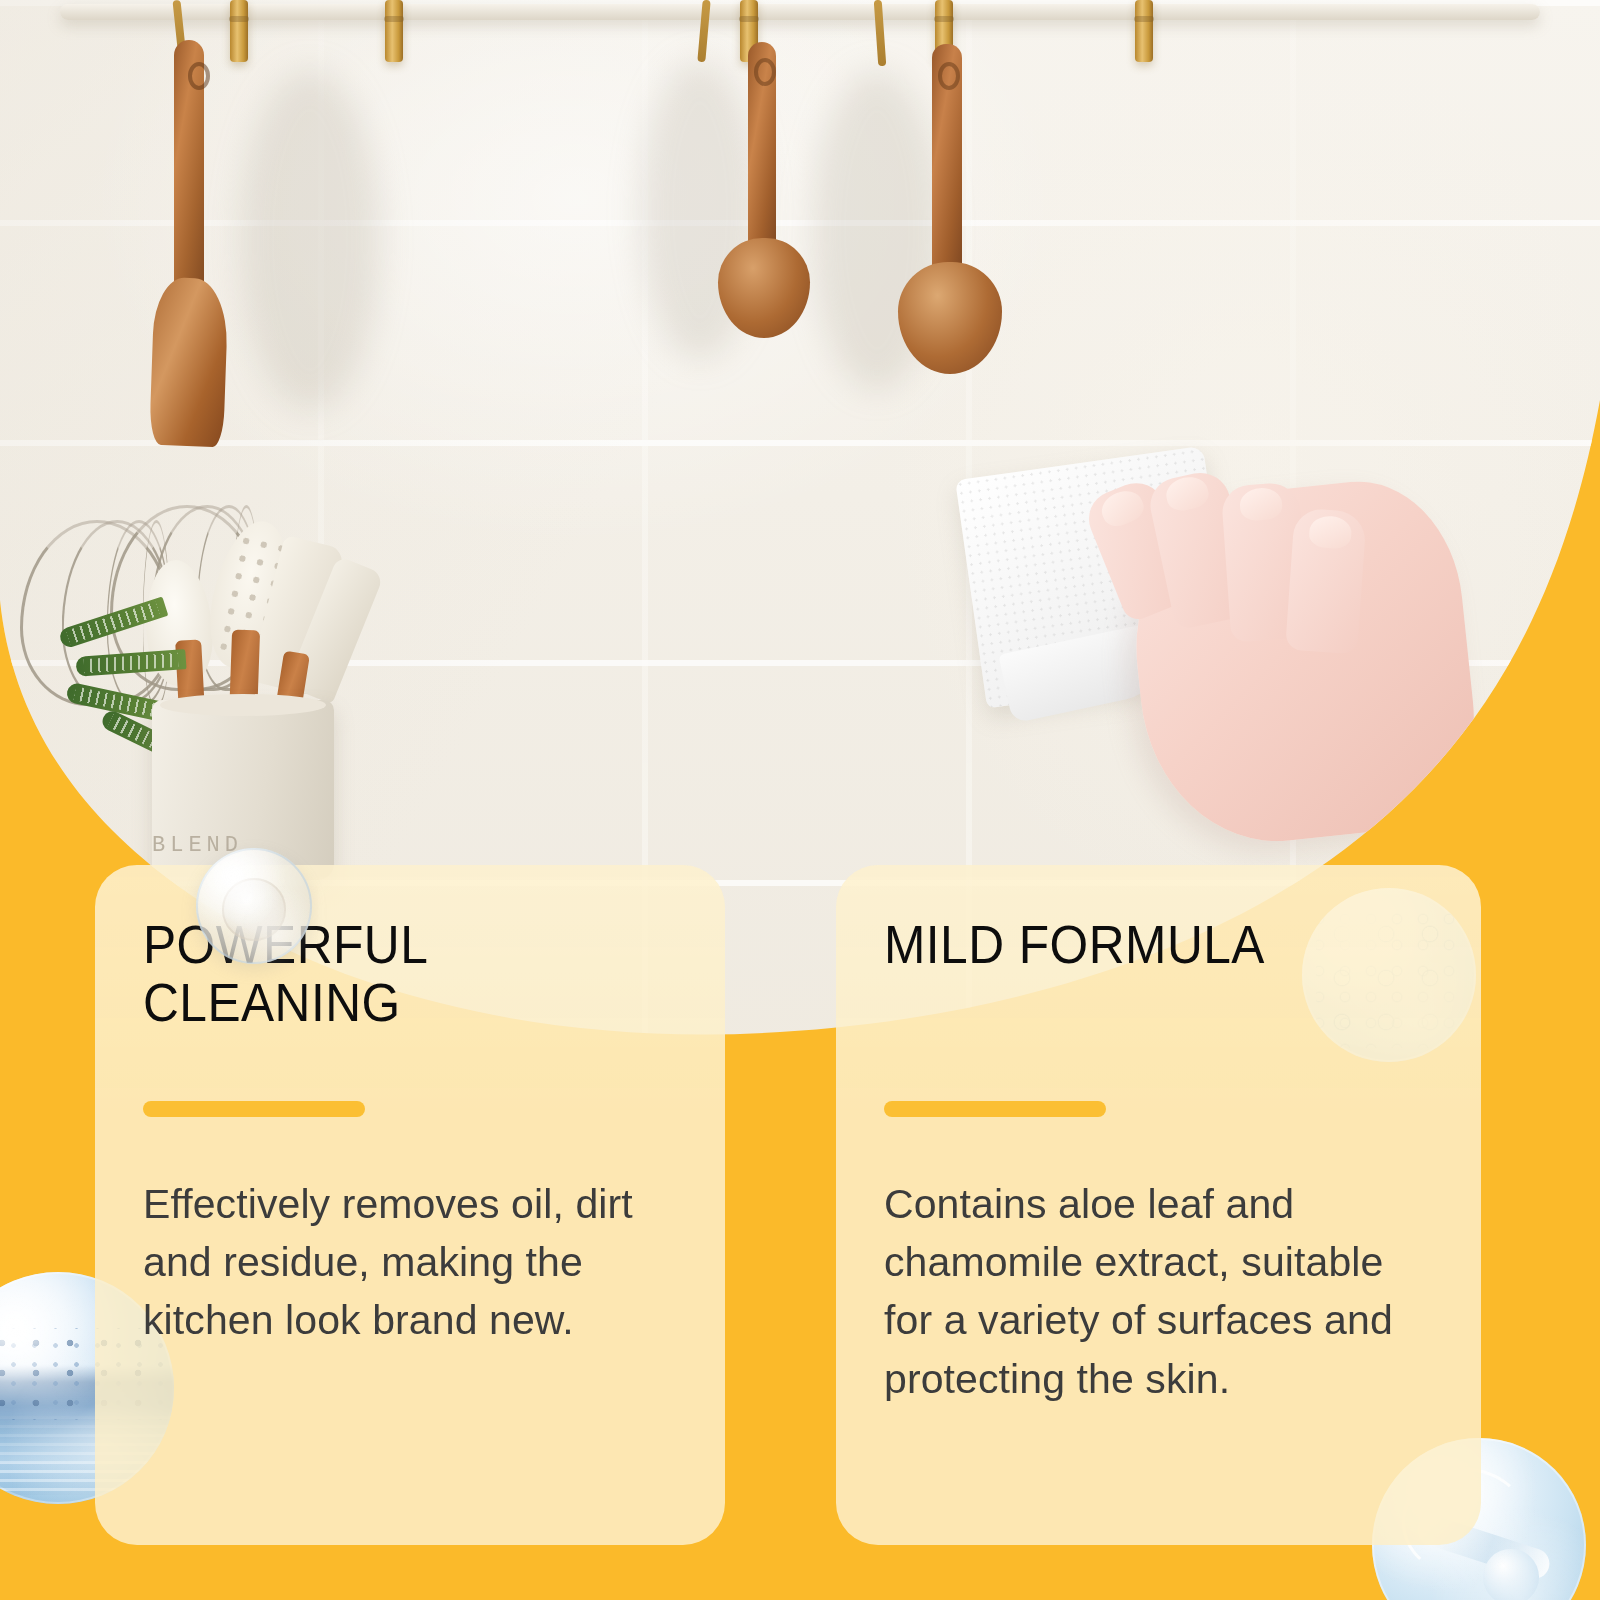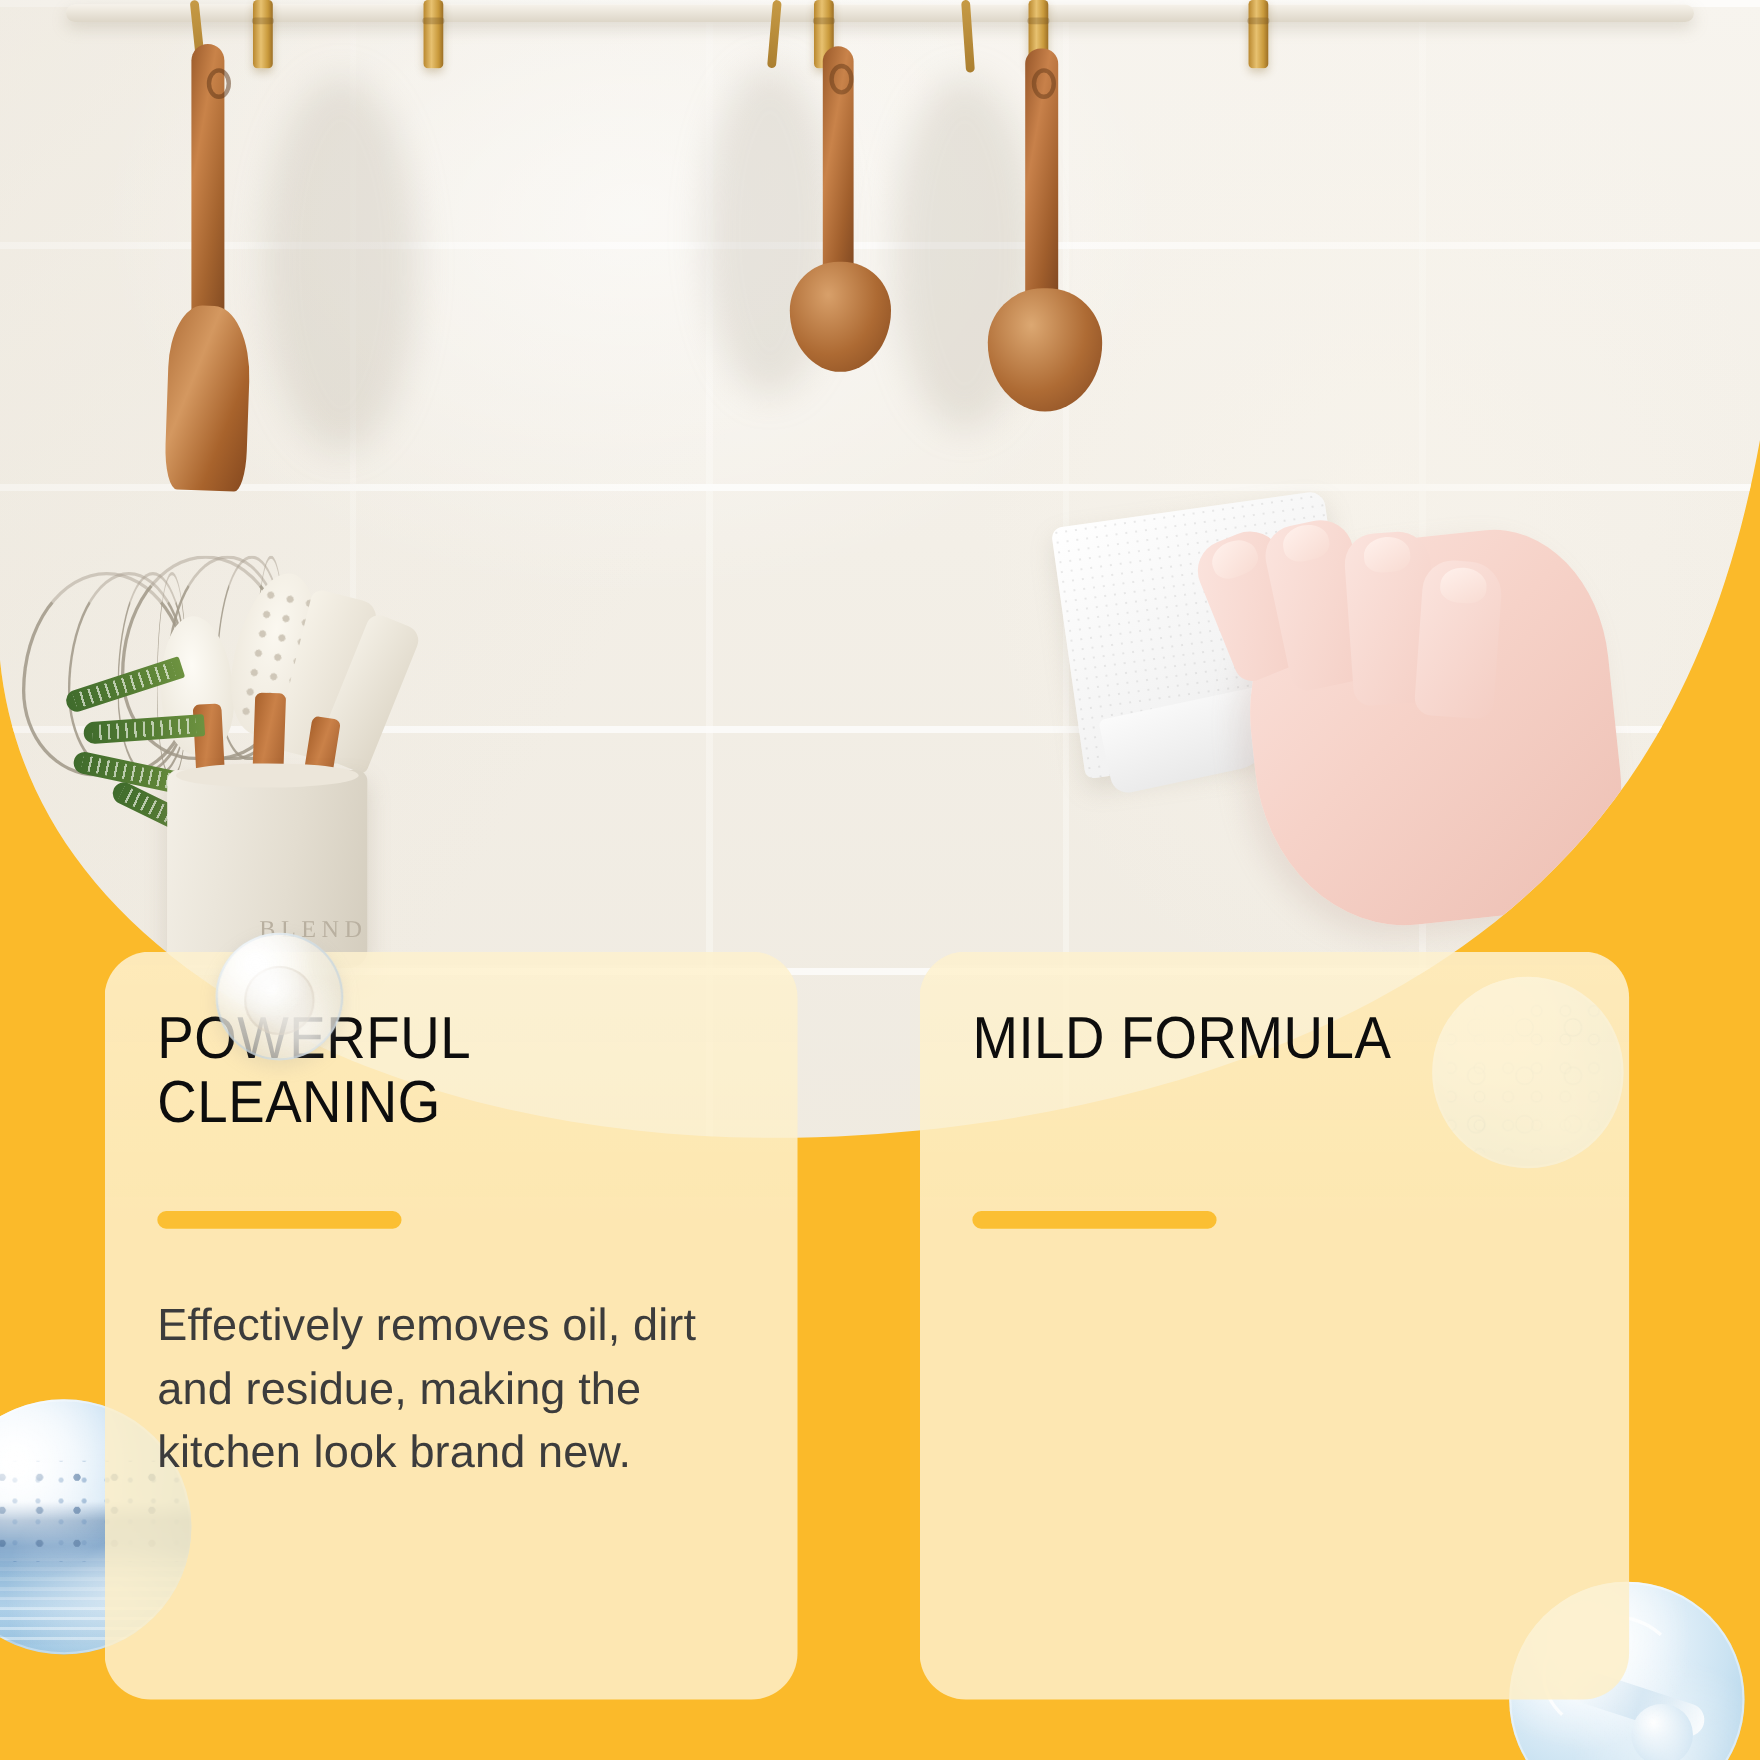--- a/index.html
+++ b/index.html
@@ -136,22 +136,22 @@
     position:absolute;left:152px;top:700px;width:182px;height:180px;
     background:linear-gradient(100deg,#f3efe6,#e3ddd0 60%,#d4cdbe);
     border-radius:10px 10px 16px 16px;
     box-shadow:0 10px 20px rgba(150,140,120,.25);
   }
   .crock::before{
     content:"";position:absolute;left:8px;top:-6px;width:166px;height:22px;
     background:#ece6da;border-radius:50%;
   }
   .crock-label{
-    position:absolute;left:0;right:0;bottom:22px;text-align:right;
-    font-family:Liberation Serif, serif;letter-spacing:5px;
+    position:absolute;left:0;right:0;bottom:22px;text-align:left;
+    font-family:Liberation Mono, monospace;letter-spacing:5px;
     font-size:22px;color:#b9b0a0;
   }
   .util{position:absolute;border-radius:16px;}
   .util-wood{position:absolute;border-radius:6px;
     background:linear-gradient(100deg,#a8612c,#ca8148 40%,#9a5728);}
 
   .spoon-slot{left:214px;top:520px;width:72px;height:150px;
     background:radial-gradient(ellipse at 45% 35%,#fbf8f0,#e9e3d6);
     border-radius:50% 50% 46% 46%/56% 56% 44% 44%;
     transform:rotate(12deg);}
@@ -473,20 +473,21 @@
   <div class="card" id="card-left">
     <div class="card-head">POWERFUL
 CLEANING</div>
     <div class="accent-bar"></div>
     <div class="card-body">Effectively removes oil, dirt and residue, making the kitchen look brand new.</div>
   </div>
 
   <div class="card" id="card-right">
     <div class="card-head">MILD FORMULA</div>
     <div class="accent-bar"></div>
+    <div class="card-body">Contains aloe leaf and chamomile extract, suitable for a variety of surfaces and protecting the skin.</div>
   </div>
 
   <div class="bubble" id="bubble-top-left">
     <div class="inner"></div>
     <div class="gloss"></div>
   </div>
 
 </div>
 
 </body></html>

